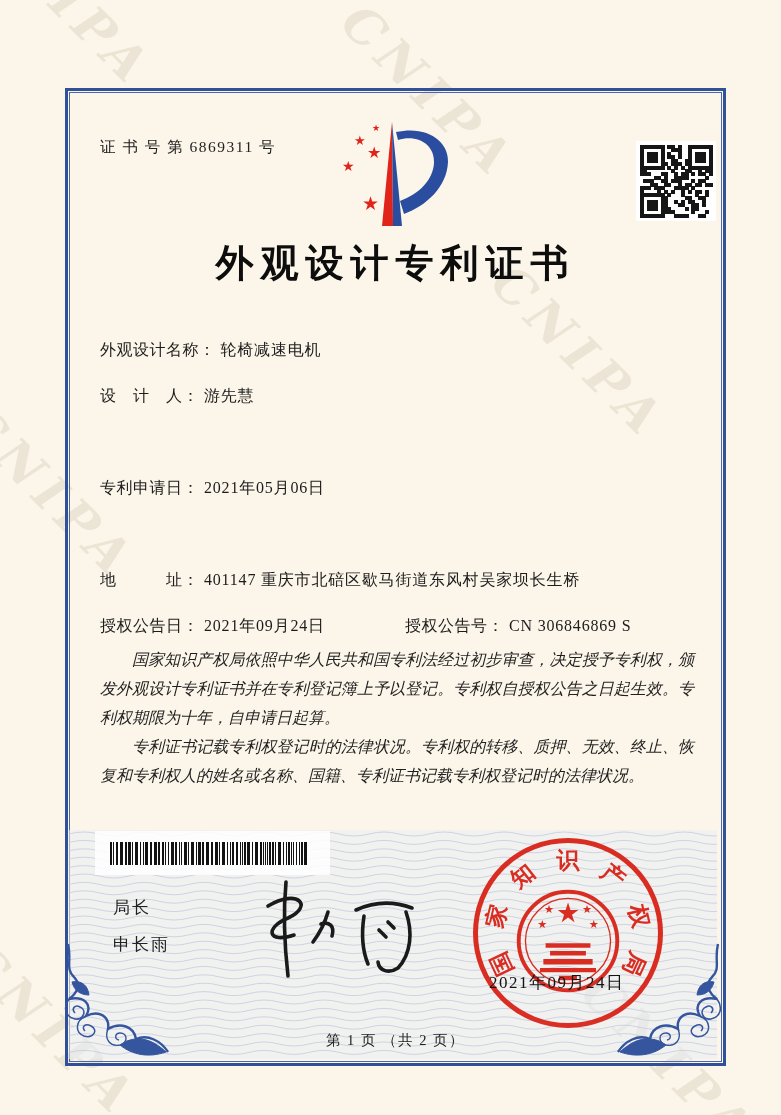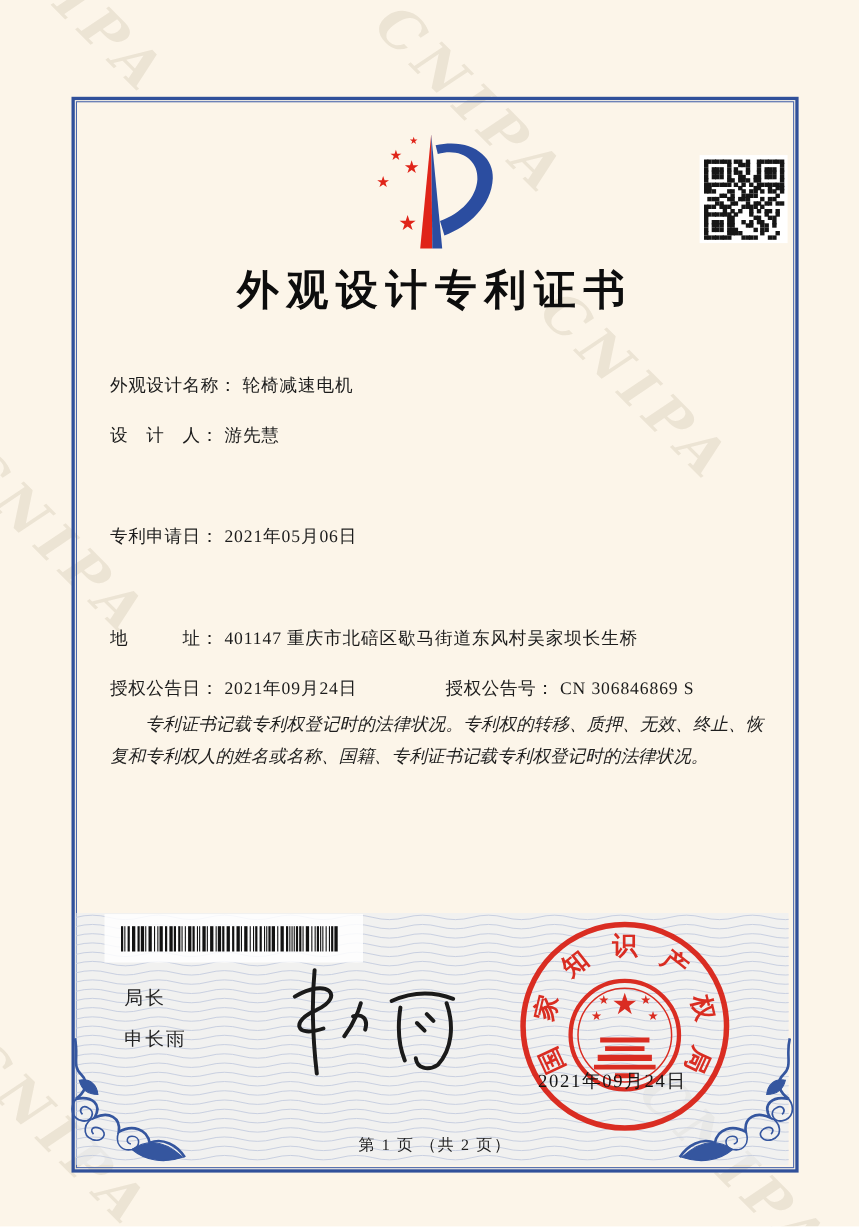--- a/index.html
+++ b/index.html
@@ -115,20 +115,21 @@
         <path d="M0 172.0 q15 -4 30 0 t30 0 t30 0 t30 0 t30 0 t30 0 t30 0 t30 0 t30 0 t30 0 t30 0 t30 0 t30 0 t30 0 t30 0 t30 0 t30 0 t30 0 t30 0 t30 0 t30 0 t30 0"></path>
         <path d="M0 180.4 q15 -4 30 0 t30 0 t30 0 t30 0 t30 0 t30 0 t30 0 t30 0 t30 0 t30 0 t30 0 t30 0 t30 0 t30 0 t30 0 t30 0 t30 0 t30 0 t30 0 t30 0 t30 0 t30 0"></path>
         <path d="M0 188.8 q15 -4 30 0 t30 0 t30 0 t30 0 t30 0 t30 0 t30 0 t30 0 t30 0 t30 0 t30 0 t30 0 t30 0 t30 0 t30 0 t30 0 t30 0 t30 0 t30 0 t30 0 t30 0 t30 0"></path>
         <path d="M0 197.2 q15 -4 30 0 t30 0 t30 0 t30 0 t30 0 t30 0 t30 0 t30 0 t30 0 t30 0 t30 0 t30 0 t30 0 t30 0 t30 0 t30 0 t30 0 t30 0 t30 0 t30 0 t30 0 t30 0"></path>
         <path d="M0 205.6 q15 -4 30 0 t30 0 t30 0 t30 0 t30 0 t30 0 t30 0 t30 0 t30 0 t30 0 t30 0 t30 0 t30 0 t30 0 t30 0 t30 0 t30 0 t30 0 t30 0 t30 0 t30 0 t30 0"></path>
         <path d="M0 214.0 q15 -4 30 0 t30 0 t30 0 t30 0 t30 0 t30 0 t30 0 t30 0 t30 0 t30 0 t30 0 t30 0 t30 0 t30 0 t30 0 t30 0 t30 0 t30 0 t30 0 t30 0 t30 0 t30 0"></path>
         <path d="M0 222.4 q15 -4 30 0 t30 0 t30 0 t30 0 t30 0 t30 0 t30 0 t30 0 t30 0 t30 0 t30 0 t30 0 t30 0 t30 0 t30 0 t30 0 t30 0 t30 0 t30 0 t30 0 t30 0 t30 0"></path>
       </svg>
   </div>
 
+  <div class="certno">证 书 号 第 6869311 号</div>
 
   <div class="logo">
     <svg width="130" height="116" viewBox="0 0 130 116">
       <path d="M62,4 L52,108 L63,108 Z" fill="#e02419"></path>
       <path d="M62,4 L63,108 L72,108 Z" fill="#2b4da0"></path>
       <path d="M66,14 C98,7 119,24 118,44 C117,69 96,88 74,96 L70,83 C89,76 103,62 104,45 C105,27 88,16 68,22 Z" fill="#2b4da0"></path>
     </svg>
     <span class="star" style="left:42px;top:6px;font-size:9px;">★</span>
     <span class="star" style="left:24px;top:16px;font-size:13px;">★</span>
     <span class="star" style="left:37px;top:27px;font-size:16px;">★</span>
@@ -382,20 +383,21 @@
     <span class="lbl">地　　　址：</span><span class="val">401147 重庆市北碚区歇马街道东风村吴家坝长生桥</span>
   </div>
   <div class="row" style="top:616px;">
     <span class="lbl">授权公告日：</span><span class="val">2021年09月24日</span>
     <span class="pair2">
       <span class="lbl">授权公告号：</span><span class="val">CN 306846869 S</span>
     </span>
   </div>
 
   <div class="paras">
+    <p>国家知识产权局依照中华人民共和国专利法经过初步审查，决定授予专利权，颁发外观设计专利证书并在专利登记簿上予以登记。专利权自授权公告之日起生效。专利权期限为十年，自申请日起算。</p>
     <p>专利证书记载专利权登记时的法律状况。专利权的转移、质押、无效、终止、恢复和专利权人的姓名或名称、国籍、专利证书记载专利权登记时的法律状况。</p>
   </div>
 
   <div class="bar-strip"></div>
   <div class="barcode">
       <i style="left: 0px; width: 2px;"></i>
       <i style="left: 3px; width: 1px;"></i>
       <i style="left: 6px; width: 2px;"></i>
       <i style="left: 10px; width: 3px;"></i>
       <i style="left: 15px; width: 2px;"></i>

